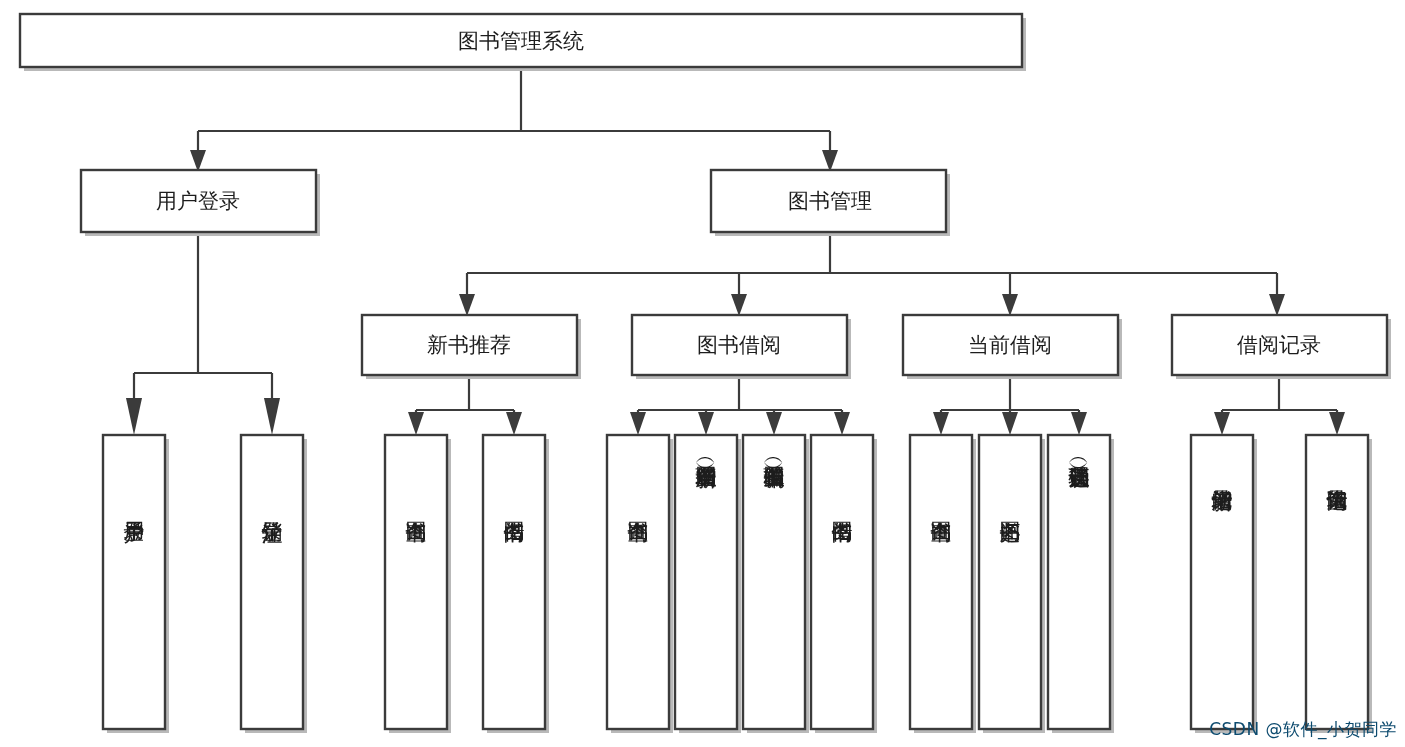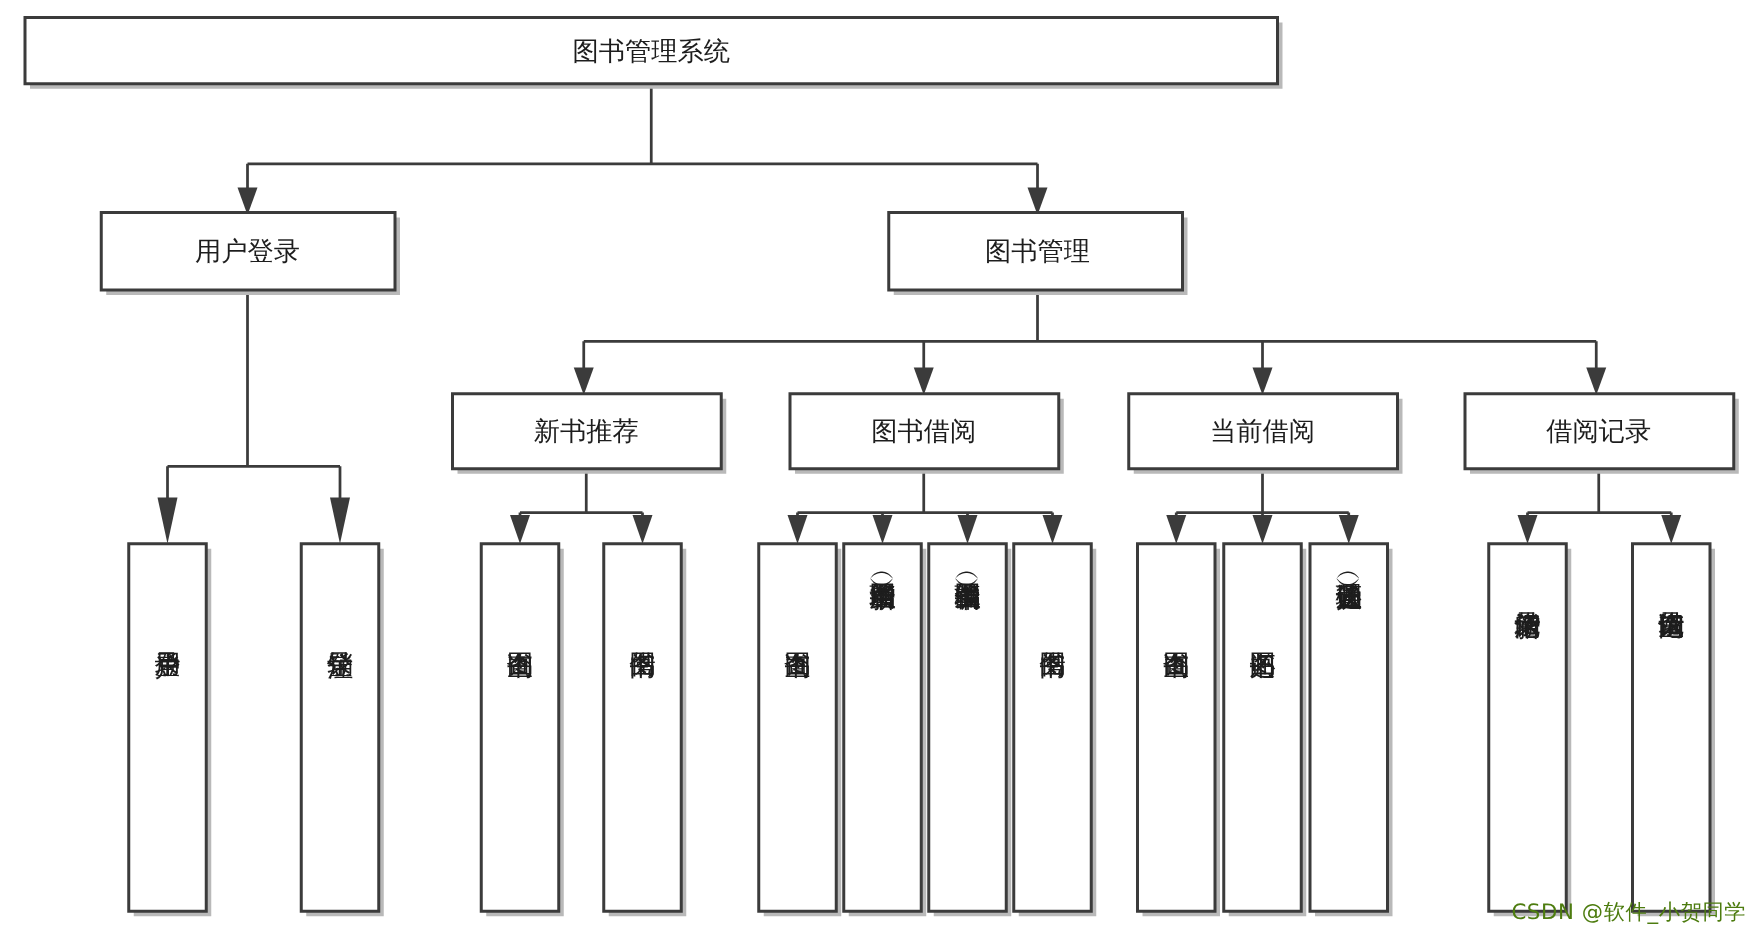--- a/index.html
+++ b/index.html
@@ -61,21 +61,21 @@
     text-anchor: middle;
     writing-mode: tb;
     glyph-orientation-vertical: 0;
   }
   .watermark {
     position: absolute;
     right: 8px;
     bottom: 6px;
     font-family: "DejaVu Sans", "Liberation Sans", sans-serif;
     font-size: 17px;
-    color: #4d7c0f;
+    color: #0c4a6e;
     letter-spacing: 0.5px;
     white-space: nowrap;
     pointer-events: none;
   }
 </style>
 </head>
 <body>
 
 <div id="diagram-root">
 

